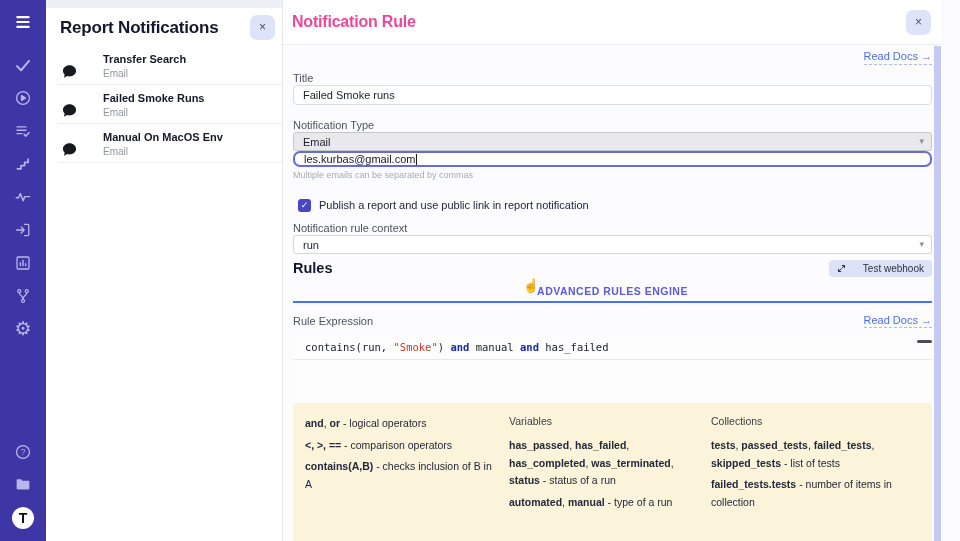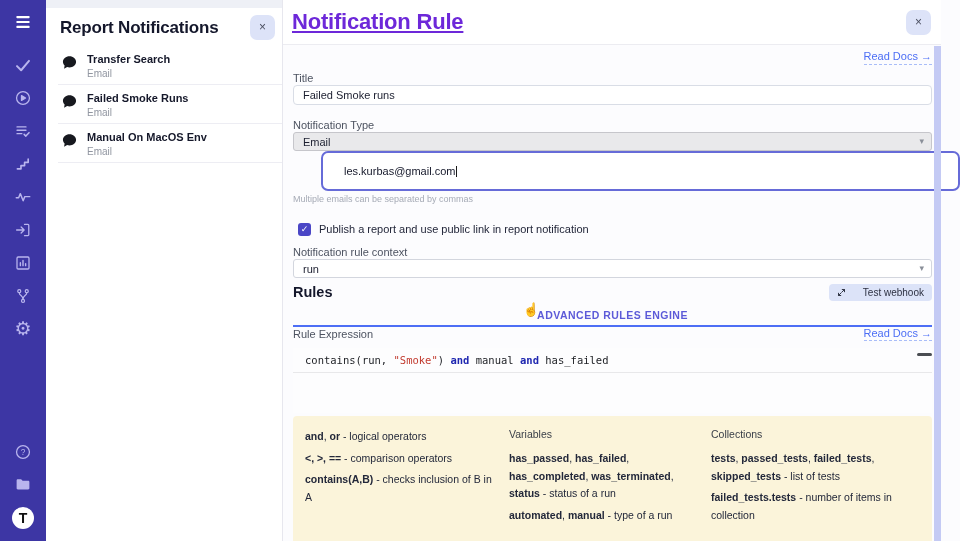--- a/index.html
+++ b/index.html
@@ -20,71 +20,71 @@
 
   
   .listpanel { position:absolute; left:46px; top:0; bottom:0; width:237px; background:#ffffff;
                border-right:1px solid #e7e7ee; z-index:4; }
   .listpanel::before { content:""; display:block; height:8px; background:#eef0f6; }
   .lp-head { display:flex; align-items:flex-start; justify-content:space-between; padding:7px 7px 6px 14px; }
   .lp-title { font-size:17px; font-weight:700; color:#14172b; letter-spacing:-0.2px; line-height:25px; }
   .close-btn { width:25px; height:25px; background:#dde3f8; border:none; border-radius:7px; color:#4b4f60;
                font-size:12px; line-height:25px; text-align:center; cursor:pointer; flex:0 0 auto; }
   .lp-item { margin-left:12px; padding:6px 6px 5px 4px; border-bottom:1px solid #ededf3;
-             display:flex; gap:10px; align-items:flex-start; cursor:pointer; }
+             display:flex; gap:26px; align-items:flex-end; cursor:pointer; }
   .lp-item svg { flex:0 0 auto; margin-top:3px; }
   .lp-item-title { font-size:11px; font-weight:700; color:#15182a; line-height:14px; }
   .lp-item-sub { font-size:10px; color:#9196a1; margin-top:2px; }
 
   
   .main { position:absolute; left:283px; top:0; bottom:0; width:658px; background:#fcfcfe; }
   .main-head { height:45px; background:#fff; border-bottom:1px solid #ececf1;
                display:flex; align-items:center; justify-content:space-between; padding:0 10px 0 9px; }
-  .main-title { font-size:22px; font-weight:700; color:#6d28d9; letter-spacing:-0.2px;text-decoration:underline; }
+  .main-title { font-size:16px; font-weight:700; color:#ec4899; letter-spacing:-0.2px; }
   .main-body { padding:0 9px 0 10px; position:relative; }
 
   .docs-row { display:flex; justify-content:flex-end; margin-top:5px; height:15px; }
   .link { color:#4c6ef5; font-size:11px; text-decoration:none; border-bottom:1px dashed #a9bdf8;
           line-height:13px; cursor:pointer; }
 
   .fl { font-size:11px; color:#4d5361; display:block; }
   .fl-title { margin-top:7px; height:13px; }
   .fl-mid { margin-top:14px; height:13px; }
   .fl-sm { margin-top:9px; height:13px; }
   .fl-ctx { margin-top:10px; height:13px; }
 
   .text-input { width:100%; height:20px; border:1px solid #d9dde6; border-radius:4px; background:#fff;
                 font-size:11px; color:#1c1f30; padding:0 9px; line-height:18px; display:flex; align-items:center; }
   .select { position:relative; width:100%; height:19px; border:1px solid #c6c6cb; border-radius:3px;
             background:#e9e9eb; font-size:11px; color:#1c1f30; padding:0 9px; display:flex; align-items:center; cursor:pointer; }
   .select.white { background:#fff; border-color:#d3d6de; }
   .select .arrow { position:absolute; right:7px; top:3px; font-size:9px; color:#8a8f99; }
 
-  .input-focus { width:100%; height:40px; border:2px solid #666bd8; border-radius:7px; background:#fff;
-                 font-size:11px; color:#15182a; padding:0 21px; display:flex; align-items:center;margin-left:28px; }
+  .input-focus { width:100%; height:16px; border:2px solid #666bd8; border-radius:7px; background:#fff;
+                 font-size:11px; color:#15182a; padding:0 9px; display:flex; align-items:center; }
   .caret { display:inline-block; width:1px; height:11px; background:#1a1a1a; margin-left:1px; }
   .hint { margin-top:3px; font-size:9px; color:#a6abb6; height:11px; }
 
   .cb-row { margin-top:17px; display:flex; align-items:center; gap:8px; padding-left:5px; height:14px; cursor:pointer; }
   .checkbox { width:13px; height:13px; background:#4a46c6; border-radius:3px; color:#fff; font-size:9px;
               line-height:13px; text-align:center; flex:0 0 auto; }
   .cb-label { font-size:11px; color:#23273a; }
 
   .rules-row { margin-top:5px; display:flex; align-items:center; justify-content:space-between; height:18px; }
   .rules-h { font-size:14.5px; font-weight:700; color:#14172b; }
   .webhook-btn { display:flex; align-items:center; gap:17px; background:#dce3f8; border:none; border-radius:4px;
                  padding:3px 8px; font-size:10px; color:#2d3142; cursor:pointer; font-family:inherit; }
   .webhook-btn svg { width:9px; height:9px; stroke:#2d3142; fill:none; stroke-width:2.6; stroke-linecap:round; }
 
   .tab-row { margin-top:4px; height:14px; text-align:center; position:relative; }
   .tab-label { font-size:10.5px; font-weight:600; letter-spacing:0.5px; color:#5c5ad8; cursor:pointer; }
   .tab-underline { margin-top:6px; border-top:2px solid #4d6ef5; }
   .cursor-glyph { position:absolute; left:230px; top:-3px; font-size:13px; color:#4a4a4a; }
 
-  .expr-row { margin-top:0; display:flex; align-items:center; justify-content:space-between; height:14px; }
+  .expr-row { margin-top:11px; display:flex; align-items:center; justify-content:space-between; height:14px; }
 
   .code-area { margin-top:7px; height:65px; position:relative; background:#fdfdfe; }
   .code-line { padding:6px 0 6px 12px; font-family:"DejaVu Sans Mono",monospace; font-size:10.5px;
                color:#1b1d22; border-bottom:1px solid #e8e8ea; white-space:pre; }
   .code-line .string { color:#c23a2e; }
   .code-line .keyword { color:#1f27b0; font-weight:700; }
   .code-dash { position:absolute; top:5px; right:0; width:15px; height:3px; background:#4a4d52; border-radius:2px; }
 
   .help-box { margin-top:3px; background:#fbf4da; border-radius:4px; padding:12px; display:flex; gap:14px; height:170px; overflow:hidden; }
   .help-col { font-size:10.5px; }

